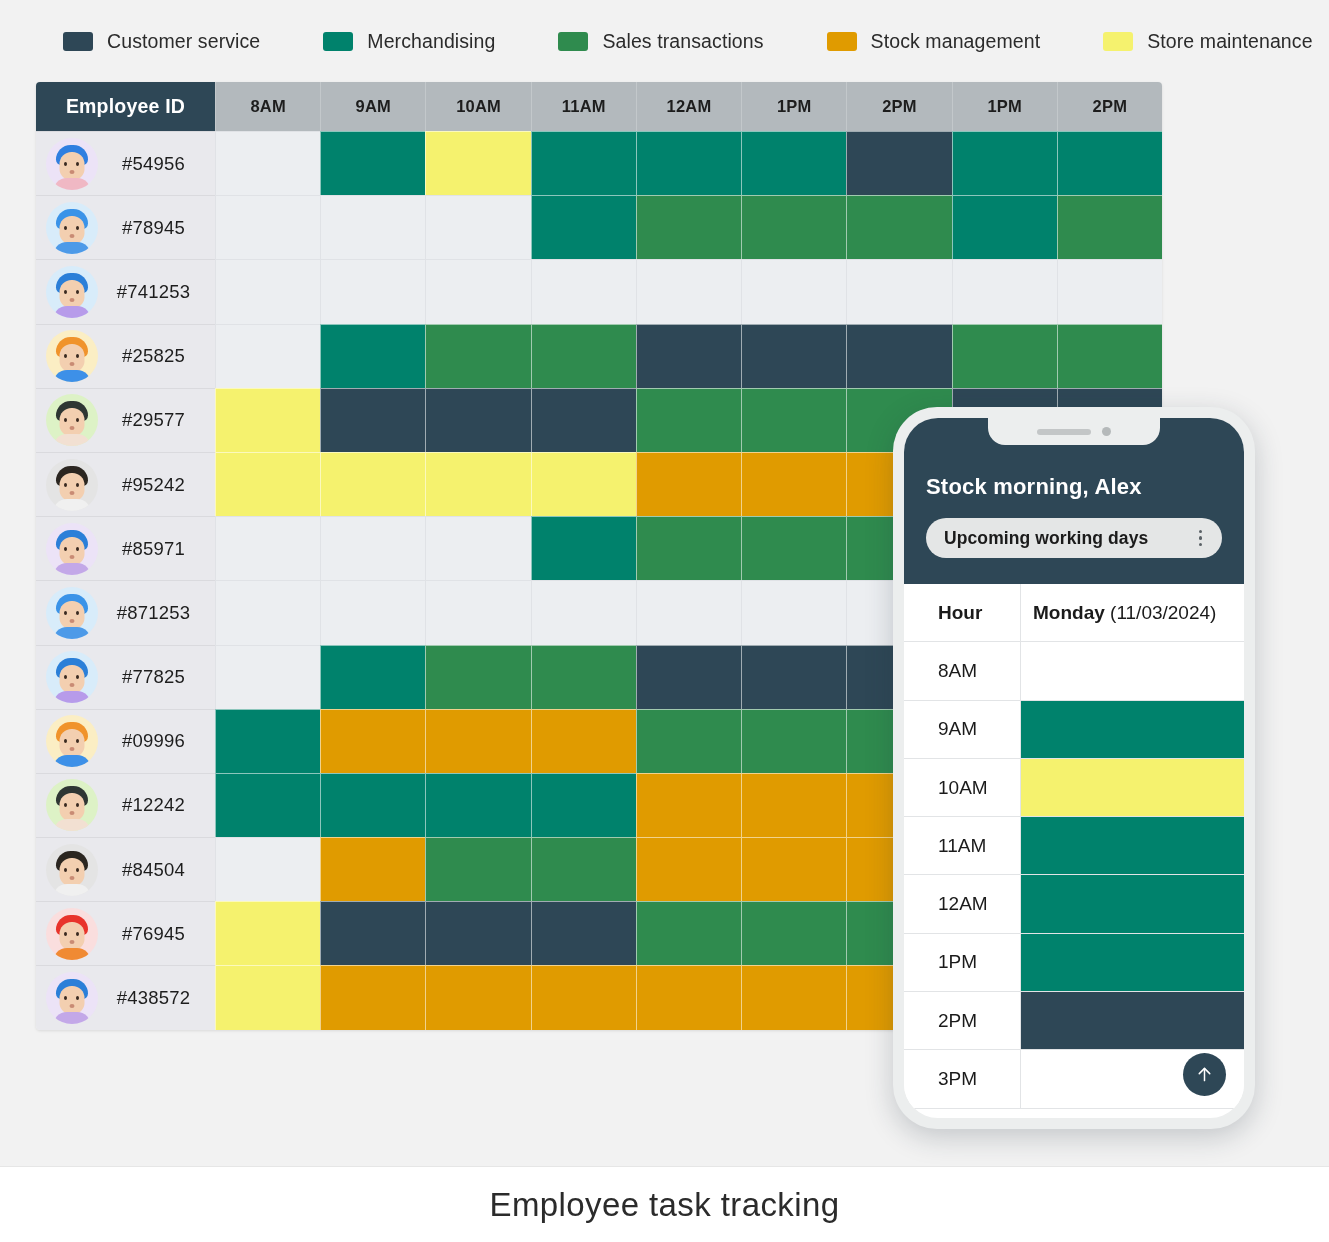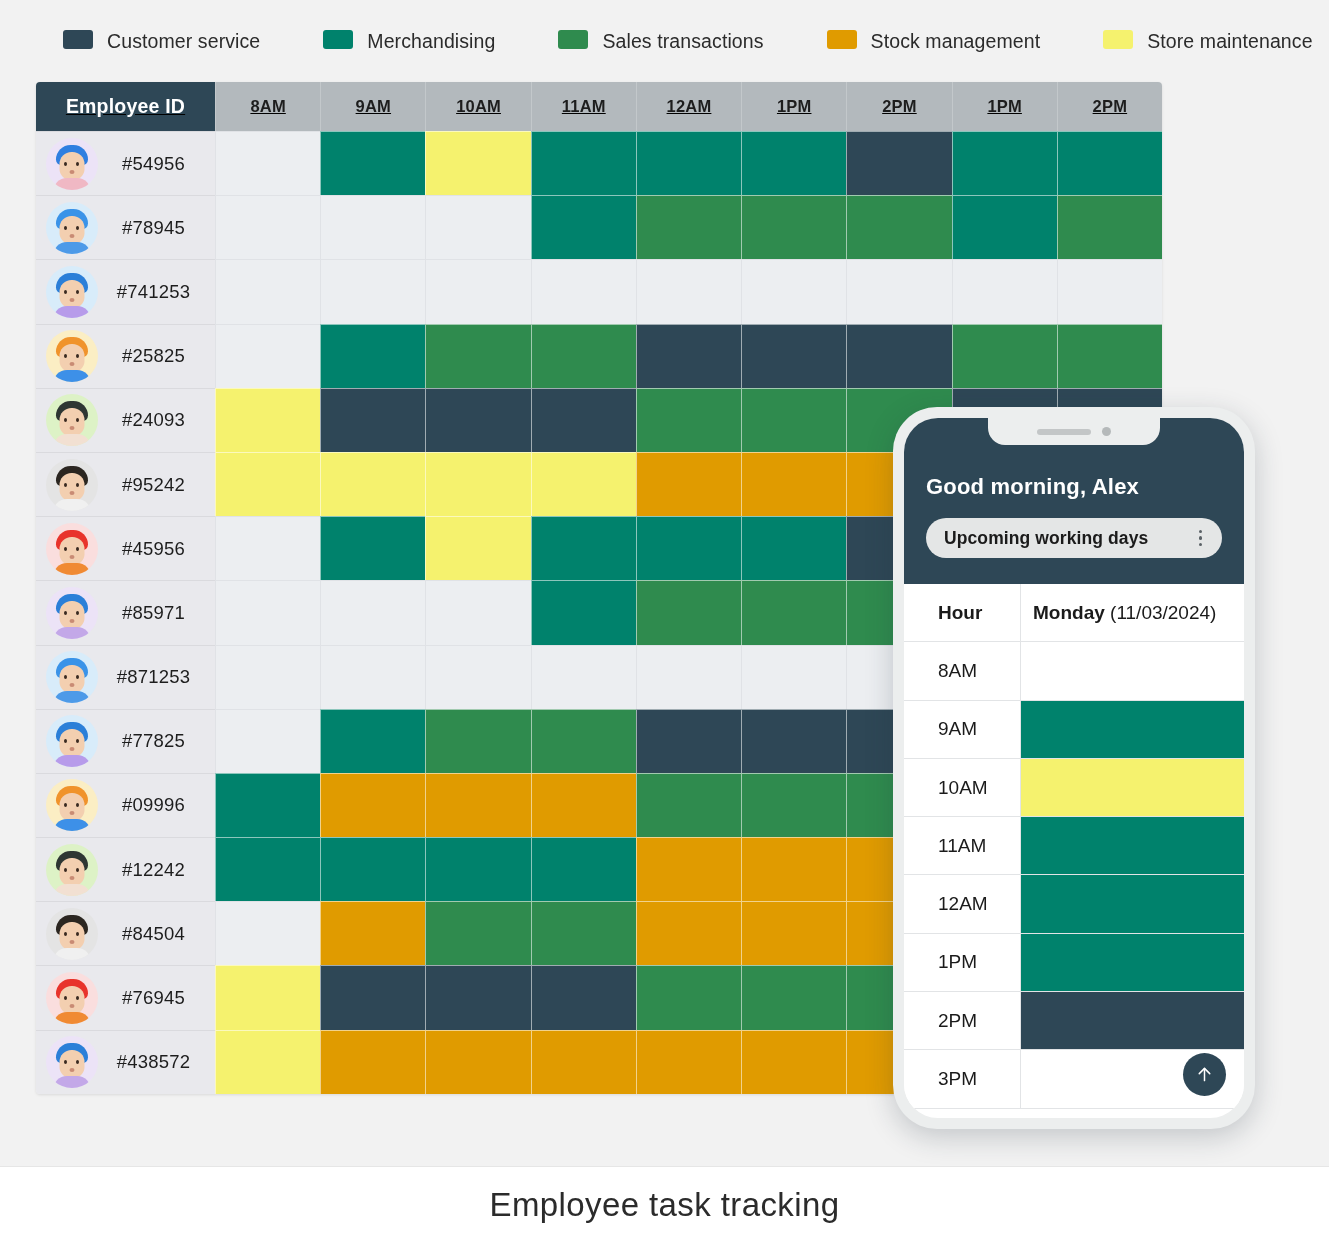--- a/index.html
+++ b/index.html
@@ -22,21 +22,21 @@
     left: 0; top: 0;
     width: 1329px;
     height: 82px;
     display: flex;
     align-items: center;
     padding-left: 44px;
     gap: 0px;
   }
   .legend-item {
     display: flex;
-    align-items: flex-start;
+    align-items: center;
     margin-right: 44px;
     padding-left: 19px;
   }
   .legend-swatch {
     width: 30px;
     height: 19px;
     border-radius: 3px;
     margin-right: 14px;
     flex: 0 0 auto;
   }
@@ -52,21 +52,20 @@
     left: 36px;
     top: 82px;
     width: 1126px;
     border-radius: 4px;
     overflow: hidden;
     box-shadow: 0 1px 3px rgba(0,0,0,.10);
   }
   #grid-head {
     display: flex;
     height: 49px;
-    text-decoration: underline;
   }
   .hd-id {
     width: 179px;
     flex: 0 0 179px;
     background: #2e4756;
     color: #ffffff;
     font-size: 19.5px;
     font-weight: bold;
     display: flex;
     align-items: center;
@@ -433,21 +432,21 @@
         <div class="grid-row">
           <div class="cell-id">
             <div class="avatar" style="background: rgb(221, 242, 198);">
               <div class="av-hair" style="background:#2e3633"></div>
               <div class="av-face"></div>
               <div class="av-eyeL"></div>
               <div class="av-eyeR"></div>
               <div class="av-mouth"></div>
               <div class="av-body" style="background:#f2e0d2"></div>
             </div>
-            <div class="emp-id">#24093</div>
+            <div class="emp-id">#29577</div>
           </div>
           <div class="cell" style="background: rgb(245, 242, 110);"></div>
           <div class="cell" style="background: rgb(46, 71, 86);"></div>
           <div class="cell" style="background: rgb(46, 71, 86);"></div>
           <div class="cell" style="background: rgb(46, 71, 86);"></div>
           <div class="cell" style="background: rgb(47, 139, 78);"></div>
           <div class="cell" style="background: rgb(47, 139, 78);"></div>
           <div class="cell" style="background: rgb(47, 139, 78);"></div>
           <div class="cell" style="background: rgb(46, 71, 86);"></div>
           <div class="cell" style="background: rgb(46, 71, 86);"></div>
@@ -466,42 +465,20 @@
           </div>
           <div class="cell" style="background: rgb(245, 242, 110);"></div>
           <div class="cell" style="background: rgb(245, 242, 110);"></div>
           <div class="cell" style="background: rgb(245, 242, 110);"></div>
           <div class="cell" style="background: rgb(245, 242, 110);"></div>
           <div class="cell" style="background: rgb(224, 155, 0);"></div>
           <div class="cell" style="background: rgb(224, 155, 0);"></div>
           <div class="cell" style="background: rgb(224, 155, 0);"></div>
           <div class="cell" style="background: rgb(224, 155, 0);"></div>
           <div class="cell" style="background: rgb(224, 155, 0);"></div>
-        </div>
-        <div class="grid-row">
-          <div class="cell-id">
-            <div class="avatar" style="background: rgb(250, 222, 222);">
-              <div class="av-hair" style="background:#e8332b"></div>
-              <div class="av-face"></div>
-              <div class="av-eyeL"></div>
-              <div class="av-eyeR"></div>
-              <div class="av-mouth"></div>
-              <div class="av-body" style="background:#f08a33"></div>
-            </div>
-            <div class="emp-id">#45956</div>
-          </div>
-          <div class="cell c-empty"></div>
-          <div class="cell" style="background: rgb(0, 130, 108);"></div>
-          <div class="cell" style="background: rgb(245, 242, 110);"></div>
-          <div class="cell" style="background: rgb(0, 130, 108);"></div>
-          <div class="cell" style="background: rgb(0, 130, 108);"></div>
-          <div class="cell" style="background: rgb(0, 130, 108);"></div>
-          <div class="cell" style="background: rgb(46, 71, 86);"></div>
-          <div class="cell" style="background: rgb(0, 130, 108);"></div>
-          <div class="cell" style="background: rgb(0, 130, 108);"></div>
         </div>
         <div class="grid-row">
           <div class="cell-id">
             <div class="avatar" style="background: rgb(236, 227, 247);">
               <div class="av-hair" style="background:#2b7fd8"></div>
               <div class="av-face"></div>
               <div class="av-eyeL"></div>
               <div class="av-eyeR"></div>
               <div class="av-mouth"></div>
               <div class="av-body" style="background:#c3a8e8"></div>
@@ -675,21 +652,21 @@
       </div>
   </div>
 
   <div id="phone">
     <div id="phone-screen">
       <div id="notch">
         <div id="speaker"></div>
         <div id="camera"></div>
       </div>
       <div id="phone-header">
-        <div id="greeting">Good morning, Alex</div>
+        <div id="greeting">Stock morning, Alex</div>
         <div id="selector">
           <span id="selector-label">Upcoming working days</span>
           <span id="kebab-icon">
               <i></i>
               <i></i>
               <i></i>
             </span>
         </div>
       </div>
       <div class="p-row">

